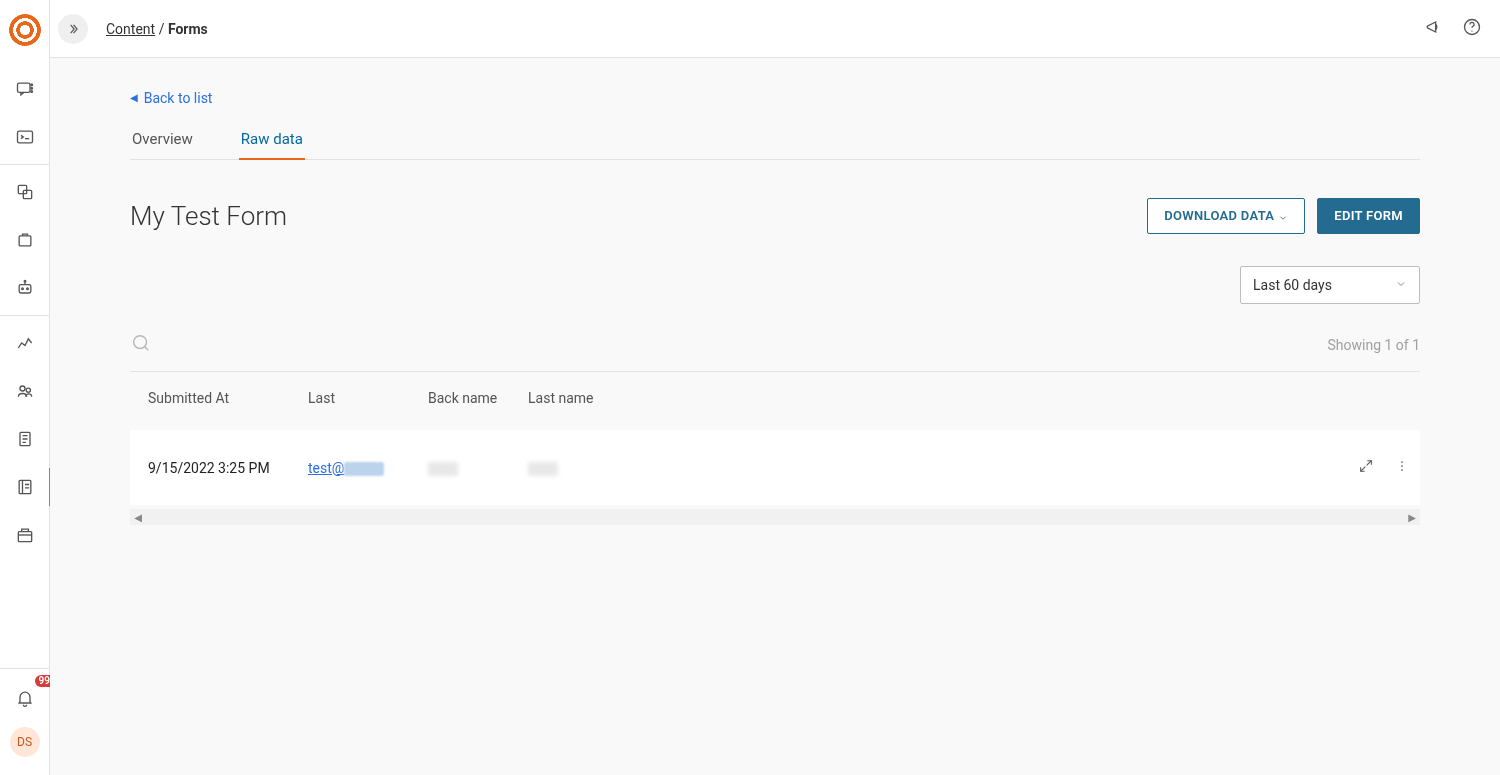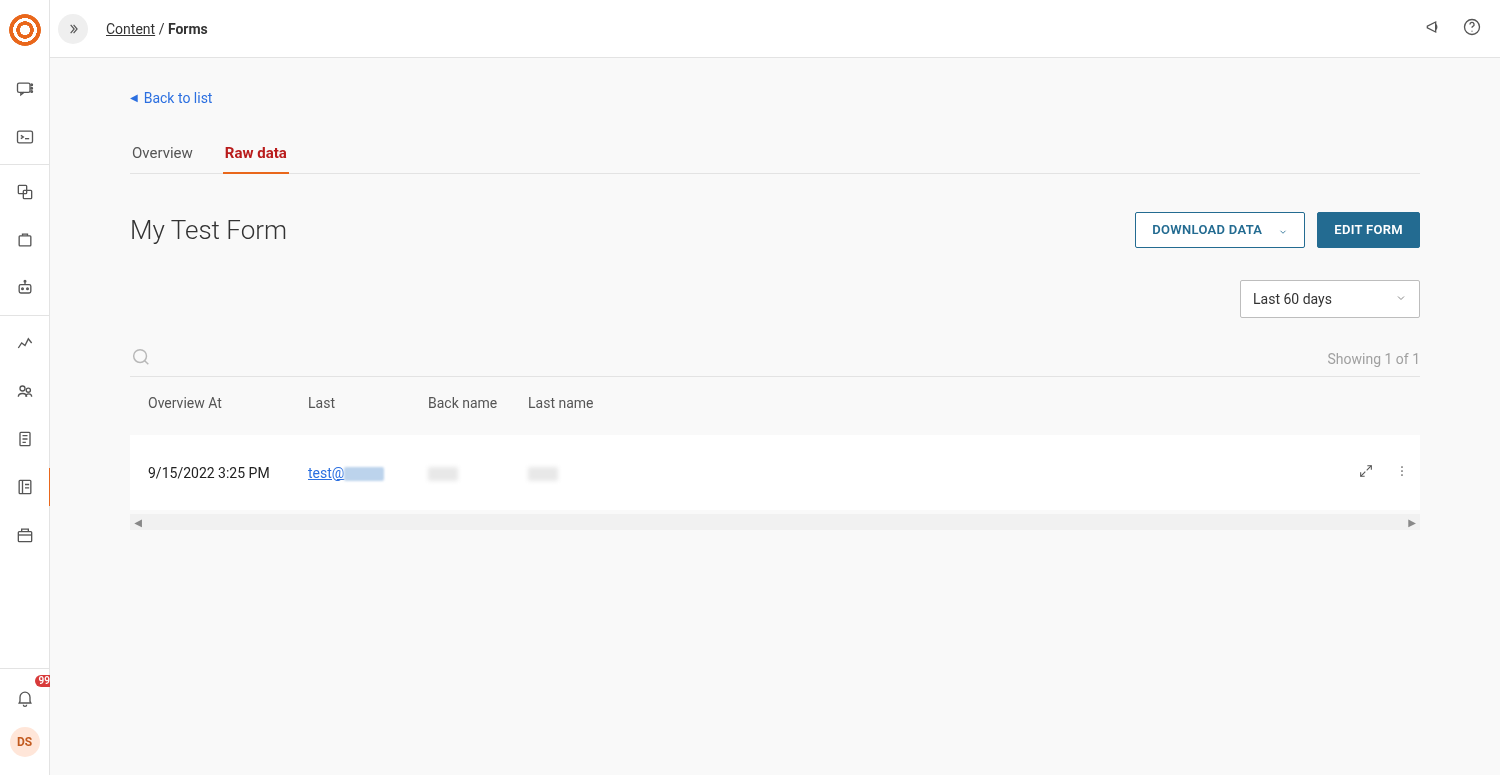--- a/index.html
+++ b/index.html
@@ -56,21 +56,21 @@
   .bell-wrap{position:relative;}
   .badge{
     position:absolute;top:-8px;right:-10px;
     background:#d83a3a;color:#fff;border-radius:8px;
     font-size:10px;padding:1px 4px;line-height:1;font-weight:600;
   }
   .avatar{
     width:30px;height:30px;border-radius:50%;
     background:#ffe6d9;color:#c25a1f;
     display:flex;align-items:center;justify-content:center;
-    font-size:12px;font-weight:700;
+    font-size:12px;font-weight:400;
   }
 
   
   .topbar{
     position:absolute;left:50px;right:0;top:0;height:58px;
     display:flex;align-items:center;
     border-bottom:1px solid var(--border);
     background:#fff;
     padding:0 18px 0 8px;
   }
@@ -95,56 +95,56 @@
   }
   .container{max-width:1290px;margin:0 auto;}
 
   .back-link{
     color:var(--link);font-size:14px;cursor:pointer;
     display:inline-flex;align-items:center;gap:6px;
   }
   .back-link .arrow{font-size:10px;}
 
   .tabs{
-    display:flex;gap:28px;margin-top:30px;border-bottom:1px solid var(--border);
+    display:flex;gap:44px;margin-top:16px;border-bottom:1px solid var(--border);
   }
   .tab{
     padding:8px 2px 10px 2px;color:#555;cursor:pointer;font-size:15px;
   }
-  .tab.active{color:#b91c1c;border-bottom:2px solid var(--orange);font-weight:700;margin-bottom:-1px;}
+  .tab.active{color:#0369a1;border-bottom:2px solid var(--orange);font-weight:400;margin-bottom:-1px;}
 
   .title-row{
     display:flex;align-items:center;margin-top:24px;
   }
   .page-title{
     font-size:26px;font-weight:300;color:#333;text-align:center;
   }
   .title-actions{margin-left:auto;display:flex;gap:12px;}
   .btn{
     height:36px;padding:0 16px;border-radius:2px;font-size:13px;font-weight:600;
-    display:inline-flex;align-items:center;gap:16px;cursor:pointer;letter-spacing:.3px;
+    display:inline-flex;align-items:center;gap:4px;cursor:pointer;letter-spacing:.3px;
   }
   .btn-outline-teal{border:1px solid var(--teal);color:var(--teal);background:#fff;}
   .btn-teal{background:var(--teal);color:#fff;border:1px solid var(--teal);}
   .chev-down{width:10px;height:10px;display:inline-block;}
   .chev-down svg{width:10px;height:10px;stroke:currentColor;fill:none;stroke-width:2;}
 
   .filter-row{display:flex;justify-content:flex-end;margin-top:18px;}
   .select{
     width:180px;height:38px;border:1px solid #bdbdbd;background:#fff;
     display:flex;align-items:center;padding:0 12px;cursor:pointer;font-size:14px;color:#333;
     border-radius:2px;
   }
   .select .chev{margin-left:auto;color:#888;}
   .select .chev svg{width:12px;height:12px;stroke:currentColor;fill:none;stroke-width:2;}
 
   .search-row{
     display:flex;align-items:center;margin-top:28px;
     border-bottom:1px solid var(--border);
-    padding-bottom:5px;
+    padding-bottom:14px;
   }
   .search-icon svg{width:22px;height:22px;stroke:#b8b8b8;fill:none;stroke-width:1.6;}
   .showing{margin-left:auto;font-size:14px;color:#a0a0a0;}
 
   table.data{
     width:100%;border-collapse:collapse;margin-top:0;
   }
   table.data thead th{
     text-align:left;font-weight:400;color:#555;font-size:14px;
     padding:18px 10px 24px 18px;
@@ -362,21 +362,21 @@
     <table class="data">
       <colgroup>
         <col class="col-submitted">
           <col class="col-email">
           <col class="col-first">
           <col class="col-last">
           <col class="col-actions">
       </colgroup>
       <thead>
         <tr>
-          <th>Overview At</th>
+          <th>Submitted At</th>
           <th>Last</th>
           <th>Back name</th>
           <th>Last name</th>
           <th></th>
         </tr>
       </thead>
       <tbody>
         <tr>
           <td style="font-weight:400">9/15/2022 3:25 PM</td>
           <td>

